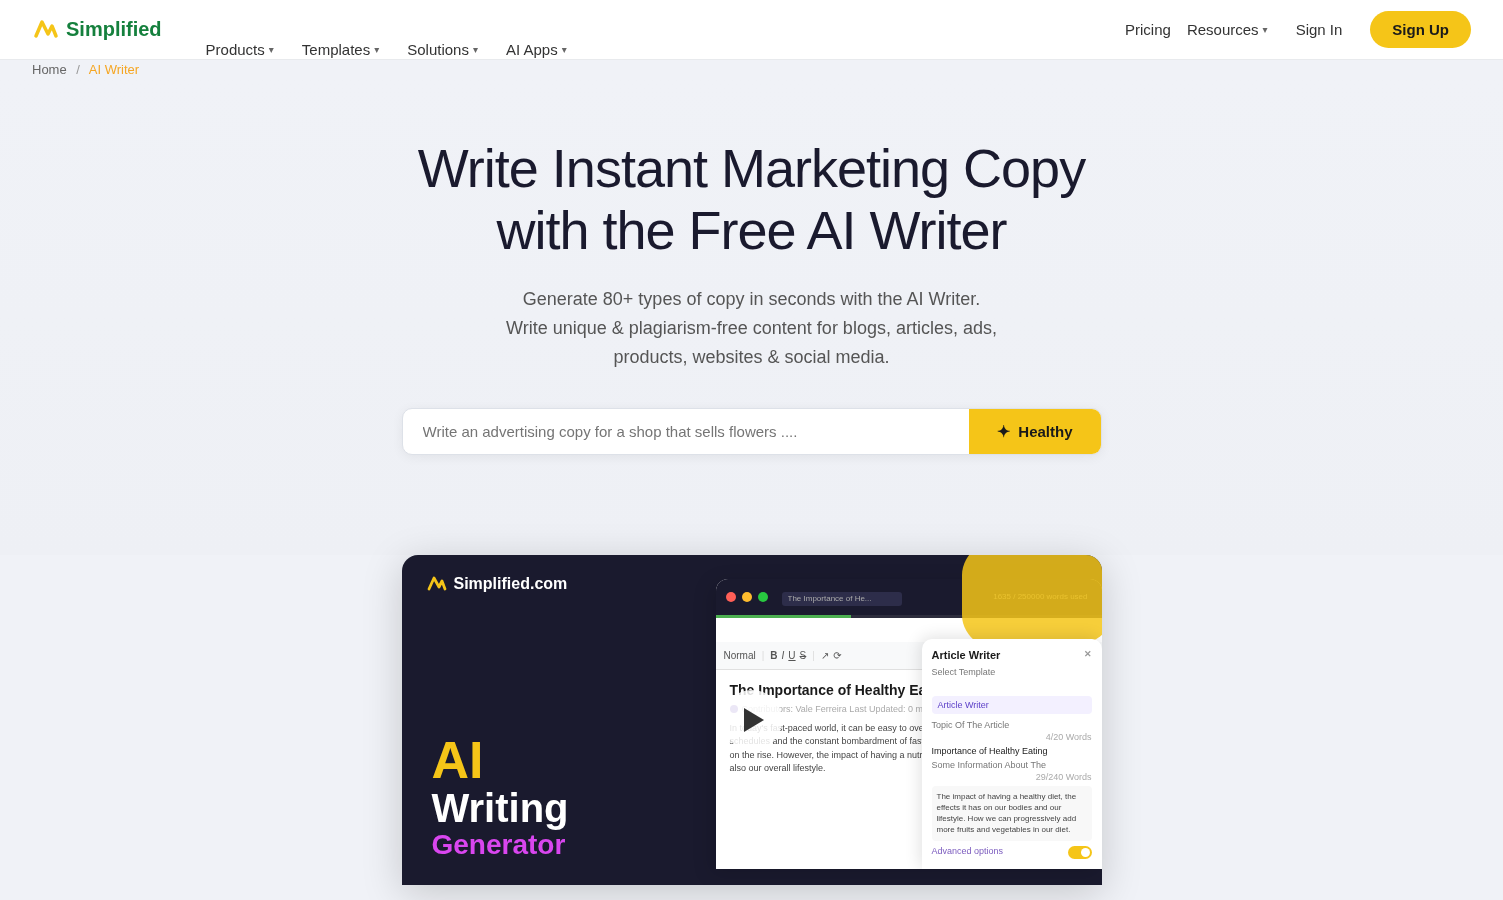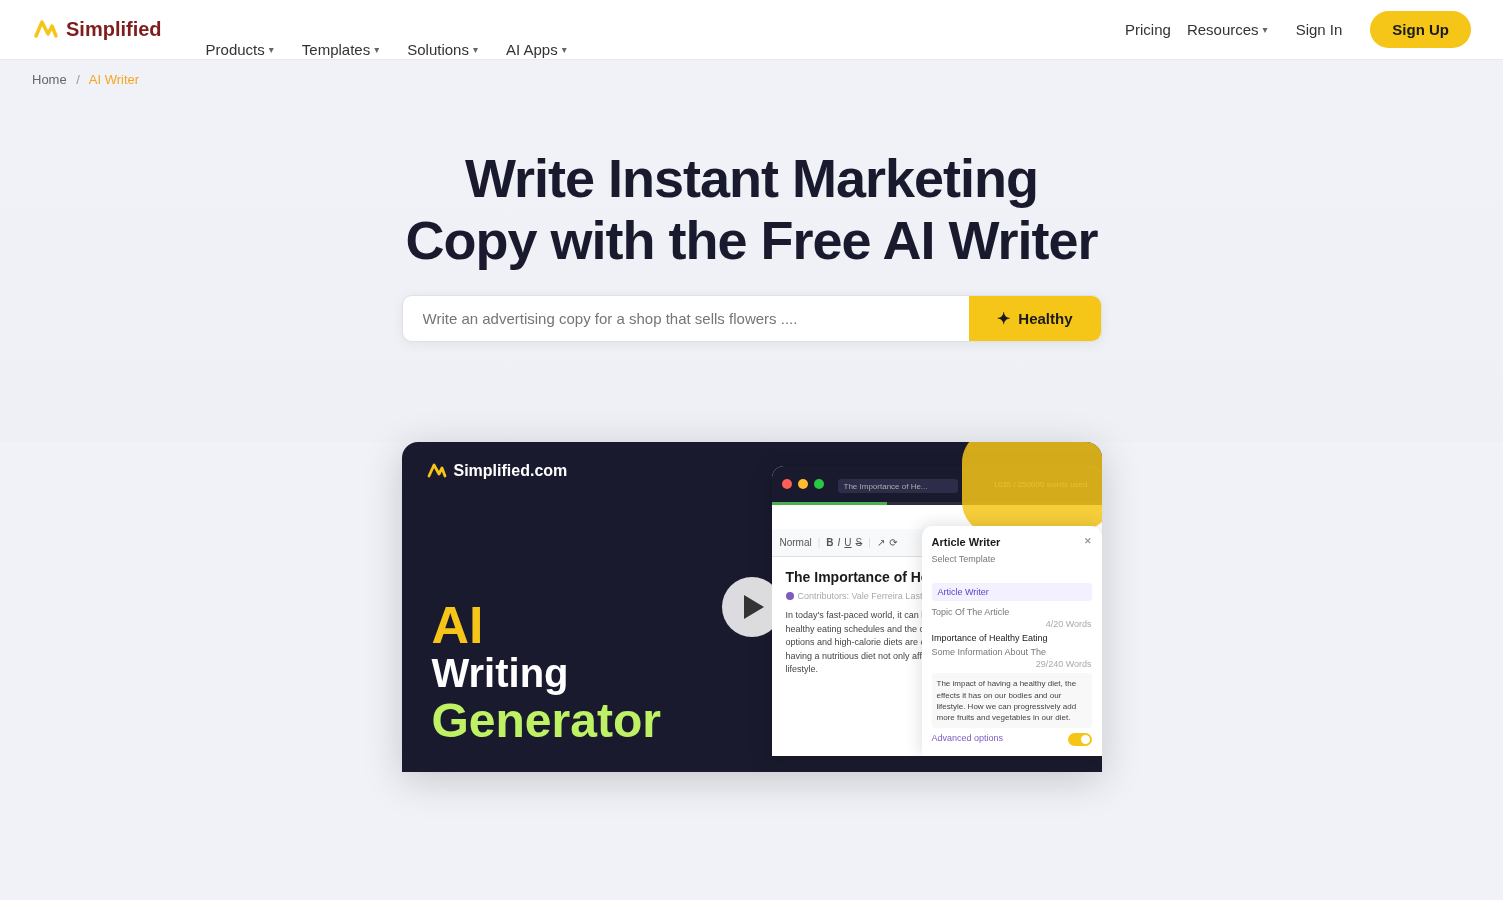--- a/index.html
+++ b/index.html
@@ -15,21 +15,21 @@
       border-bottom: 1px solid #e8eaed;
       position: relative;
       z-index: 10;
     }
     .navbar-brand {
       display: flex;
       align-items: center;
       gap: 6px;
       font-weight: 700;
       font-size: 20px;
-      color: #7f1d1d;
+      color: #15803d;
       text-decoration: none;
       margin-right: 32px;
       text-align: center;
     }
     .brand-icon {
       width: 28px;
       height: 28px;
     }
     .nav-links {
       display: flex;
@@ -86,37 +86,37 @@
       border: none;
       padding: 10px 22px;
       border-radius: 25px;
       font-size: 15px;
       font-weight: 600;
       cursor: pointer;
     }
 
     
     .breadcrumb {
-      padding: 12px 32px 0;
+      padding: 2px 32px 0;
       font-size: 13px;
       color: #666;
     }
     .breadcrumb a { color: #666; text-decoration: none; }
     .breadcrumb-sep { margin: 0 6px; color: #999; }
     .breadcrumb-current { color: #f5a623; }
 
     
     .hero {
       text-align: center;
       padding: 60px 20px 40px;
       background: linear-gradient(180deg, #f0f2f7 0%, #eef0f5 100%);
     }
     .hero h1 {
       font-size: 54px;
-      font-weight: 700;
+      font-weight: 400;
       color: #1a1a2e;
       line-height: 1.15;
       max-width: 700px;
       margin: 0 auto 24px;
       letter-spacing: -1px;
     }
     .hero-subtitle {
       font-size: 18px;
       color: #555;
       line-height: 1.6;
@@ -201,23 +201,23 @@
       color: #f5c518;
       line-height: 1;
     }
     .video-writing-label {
       font-size: 40px;
       font-weight: 900;
       color: #fff;
       line-height: 1.1;
     }
     .video-generator-label {
-      font-size: 48px;
+      font-size: 28px;
       font-weight: 900;
-      color: #bef264;
+      color: #d946ef;
       line-height: 1.1;
     }
     .play-button {
       position: absolute;
       top: 50%;
       left: 50%;
       transform: translate(-50%, -50%);
       width: 60px;
       height: 60px;
       background: rgba(255,255,255,0.85);
@@ -235,21 +235,21 @@
       border-bottom: 12px solid transparent;
       border-left: 20px solid #333;
       margin-left: 4px;
     }
 
     
     .editor-panel {
       position: absolute;
       right: 0;
       top: 24px;
-      width: 330px;
+      width: 386px;
       height: 290px;
       background: #fff;
       border-radius: 12px 12px 0 0;
       overflow: hidden;
       box-shadow: -4px 4px 20px rgba(0,0,0,0.15);
     }
     .editor-top-bar {
       background: #1a1a2e;
       height: 36px;
       display: flex;
@@ -446,20 +446,25 @@
 </nav>
 
 <div class="breadcrumb">
   <a href="#">Home</a>
   <span class="breadcrumb-sep">/</span>
   <span class="breadcrumb-current">AI Writer</span>
 </div>
 
 <section class="hero">
   <h1>Write Instant Marketing Copy with the Free AI Writer</h1>
+  <div class="hero-subtitle">
+    <span>Generate 80+ types of copy in seconds with the AI Writer.</span><br>
+    <span>Write unique &amp; plagiarism-free content for blogs, articles, ads,</span><br>
+    <span>products, websites &amp; social media.</span>
+  </div>
 
   <div class="search-container">
     <input class="search-input" type="text" placeholder="Write an advertising copy for a shop that sells flowers ...." style="">
     <button class="btn-generate">
       <span class="generate-icon">✦</span>
       <span>Healthy</span>
     </button>
   </div>
 </section>
 

